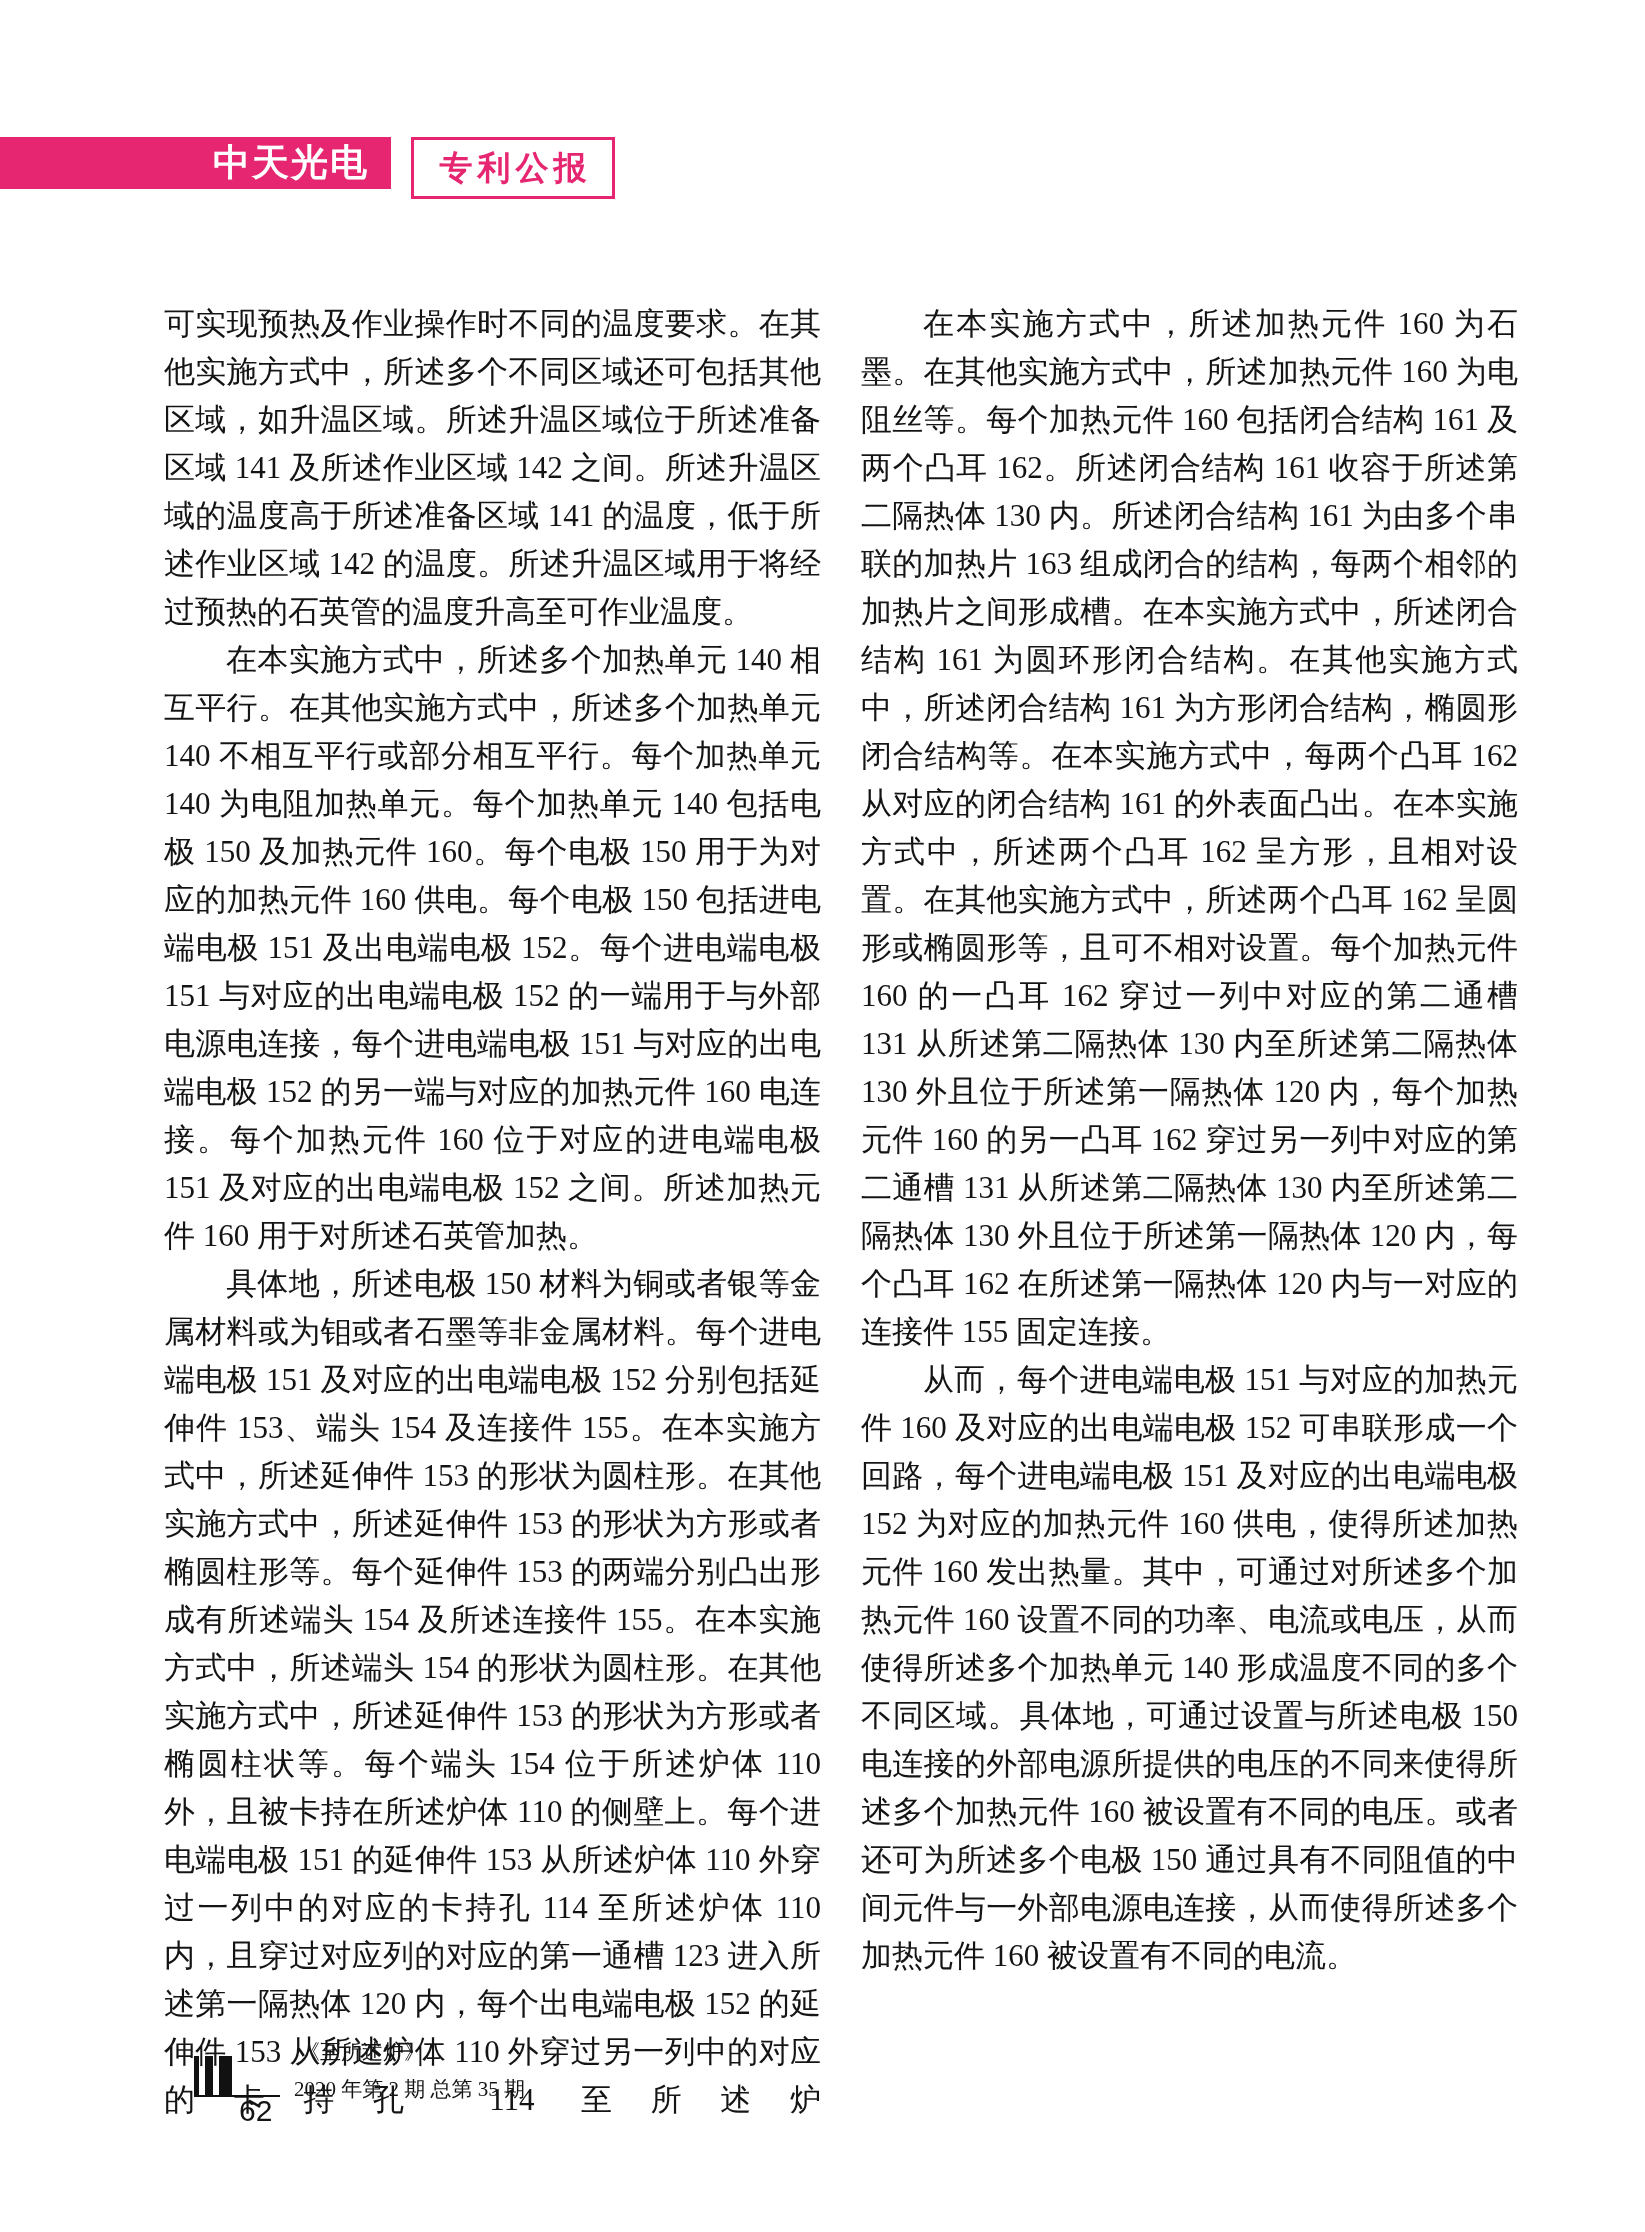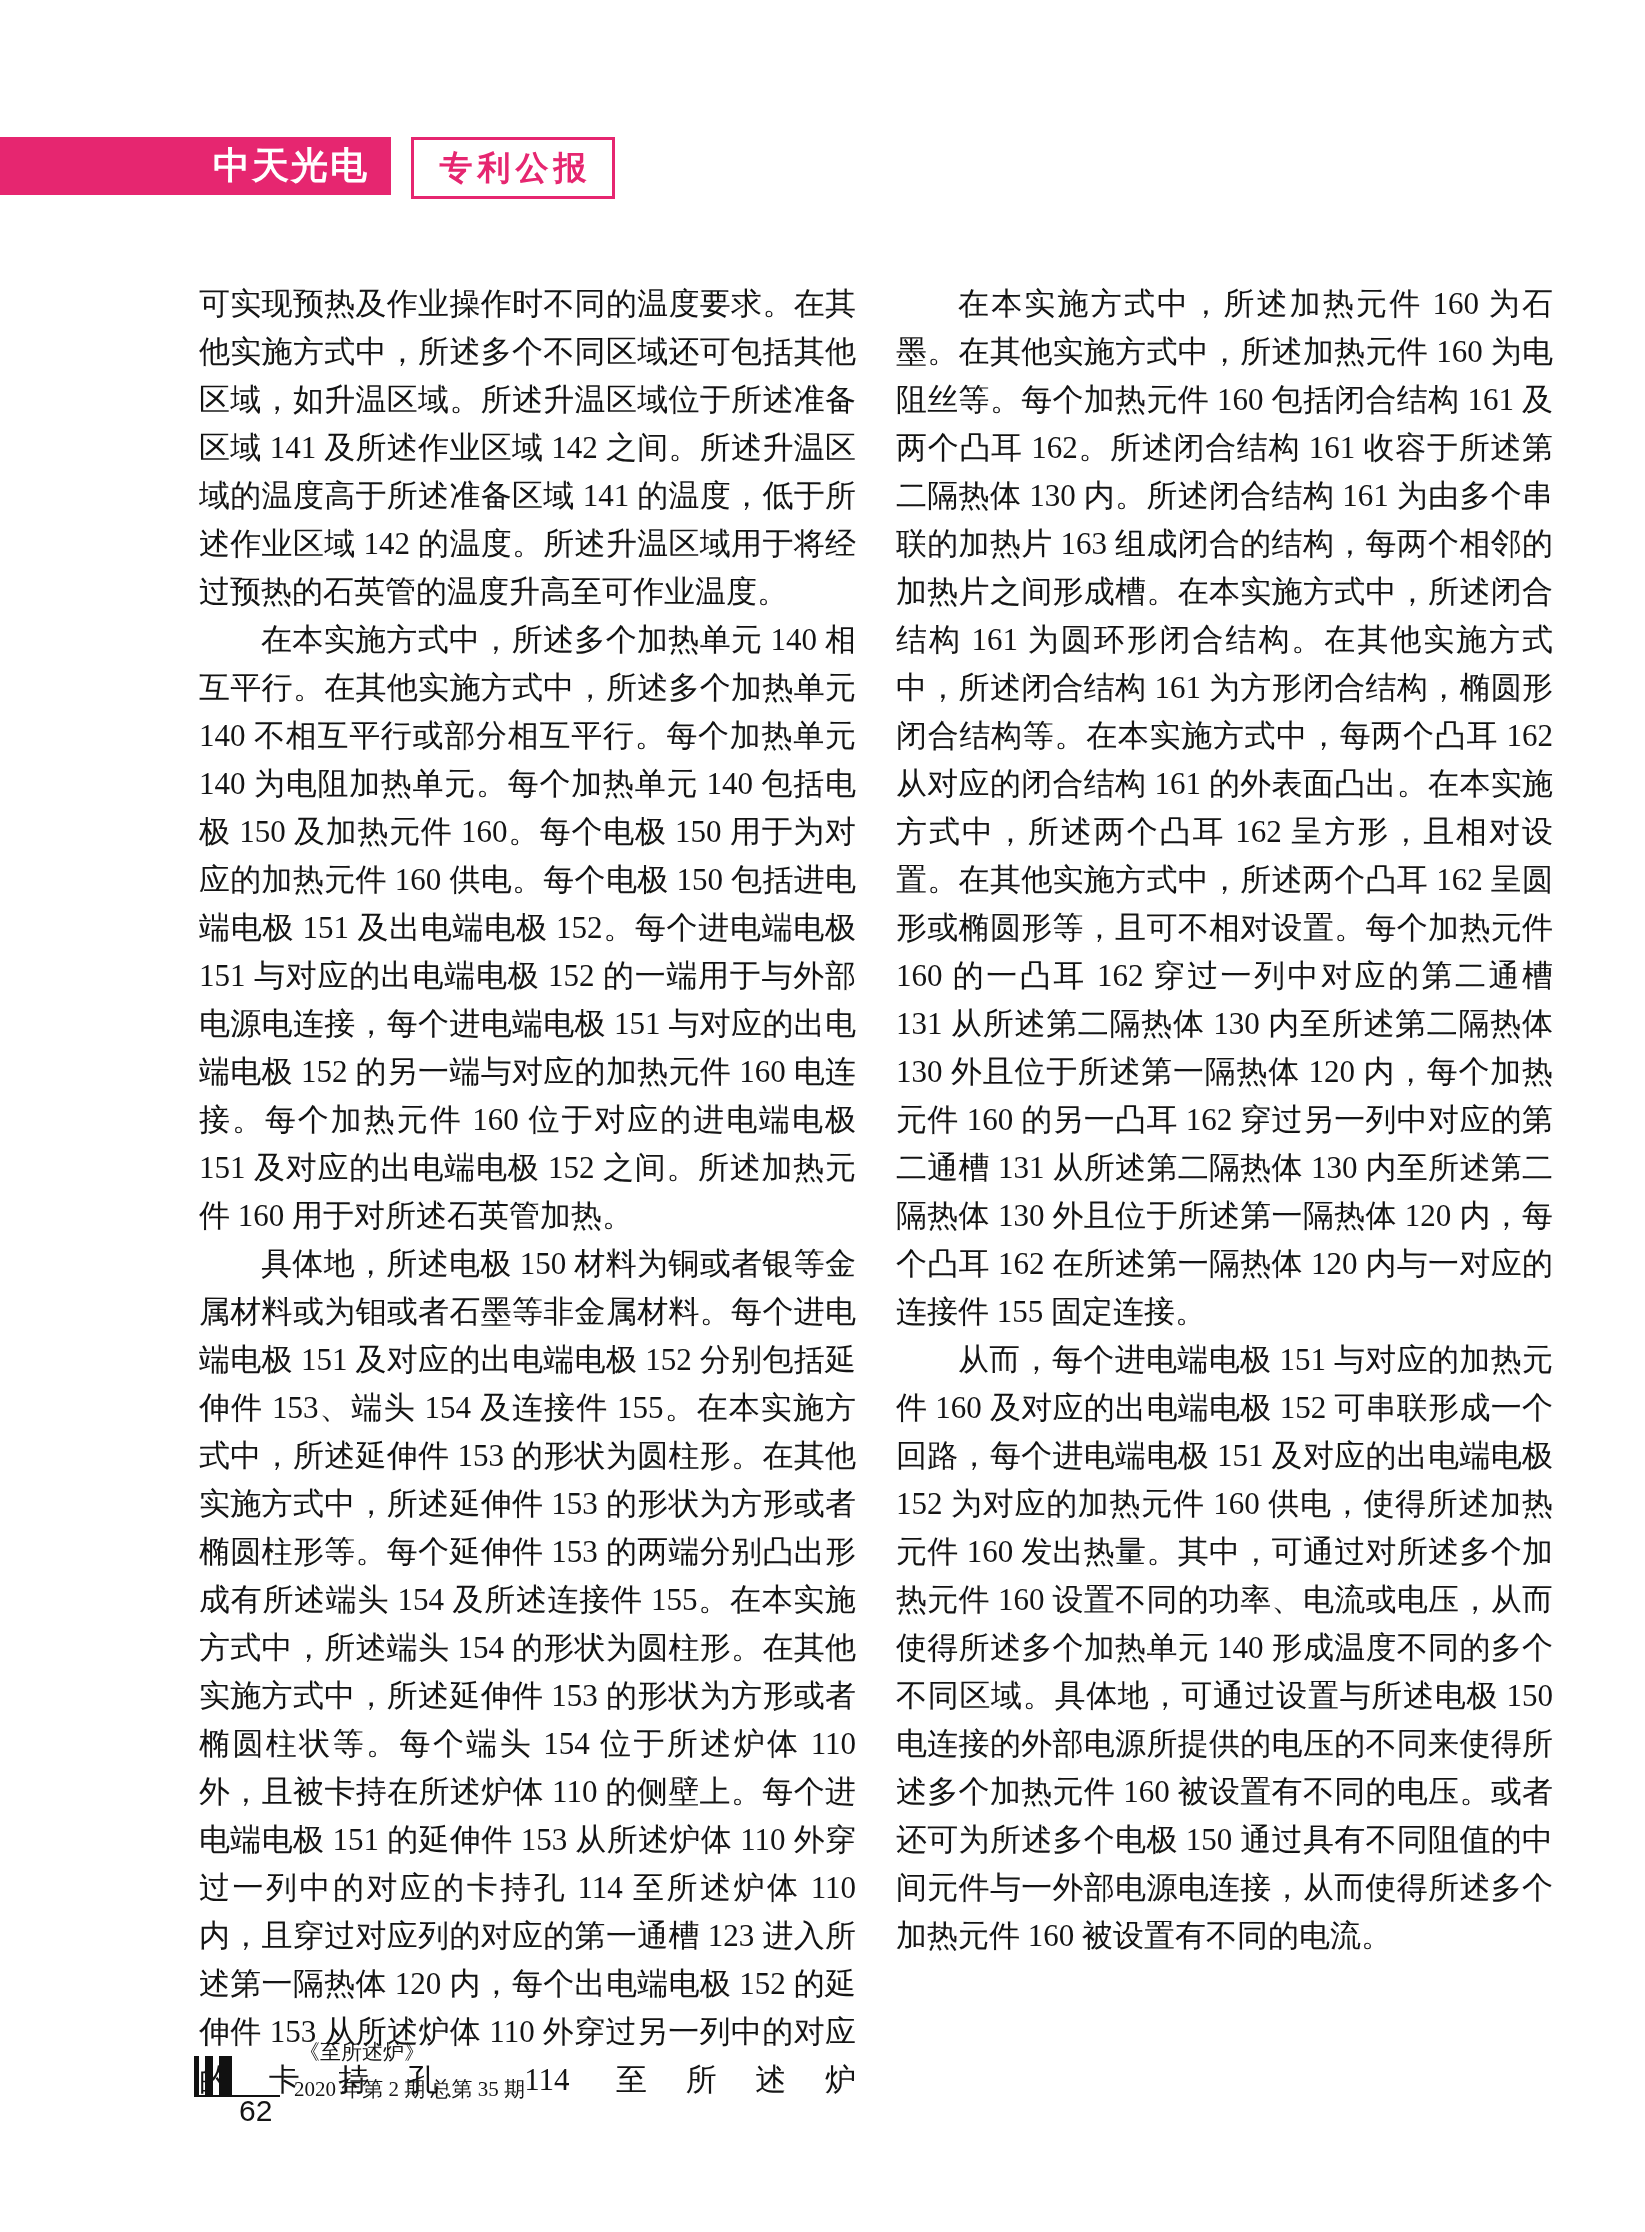--- a/index.html
+++ b/index.html
@@ -8,21 +8,21 @@
     width:1646px; height:2233px;
     background:#ffffff;
     overflow:hidden;
     font-family:"Liberation Serif","DejaVu Serif",serif;
     color:#141414;
   }
 
   
   .brand-bar {
     position:absolute; left:0; top:137px;
-    width:391px; height:58px;
+    width:391px; height:52px;
     background:var(--accent,#e62670);
   }
   .brand-logo {
     position:absolute; right:22px; top:50%;
     transform:translateY(-50%);
     color:#ffffff;
     font-size:37px; font-weight:900; letter-spacing:2px;
     font-family:"DejaVu Serif","Liberation Serif",serif;
     white-space:nowrap;
   }
@@ -37,26 +37,25 @@
   .bulletin-label {
     color:var(--accent,#e62670);
     font-size:33px; font-weight:600;
     letter-spacing:5px; margin-right:-5px;
     font-family:"Liberation Sans","DejaVu Sans",sans-serif;
     white-space:nowrap;
   }
 
   
   .text-column {
-    position:absolute; top:280px;
+    position:absolute; top:300px;
     width:657px;
     font-size:31px; line-height:48px;
     text-align:justify;
     color:#141414;
-    margin-left:35px;
   }
   .col-left  { left:164px; }
   .col-right { left:861px; }
   .para { margin:0; text-align:justify; }
   .para.ind { text-indent:2em; }
   .para.runover { text-align-last:justify; }
 
   
   .page-marker {
     position:absolute; left:194px; top:2056px;

